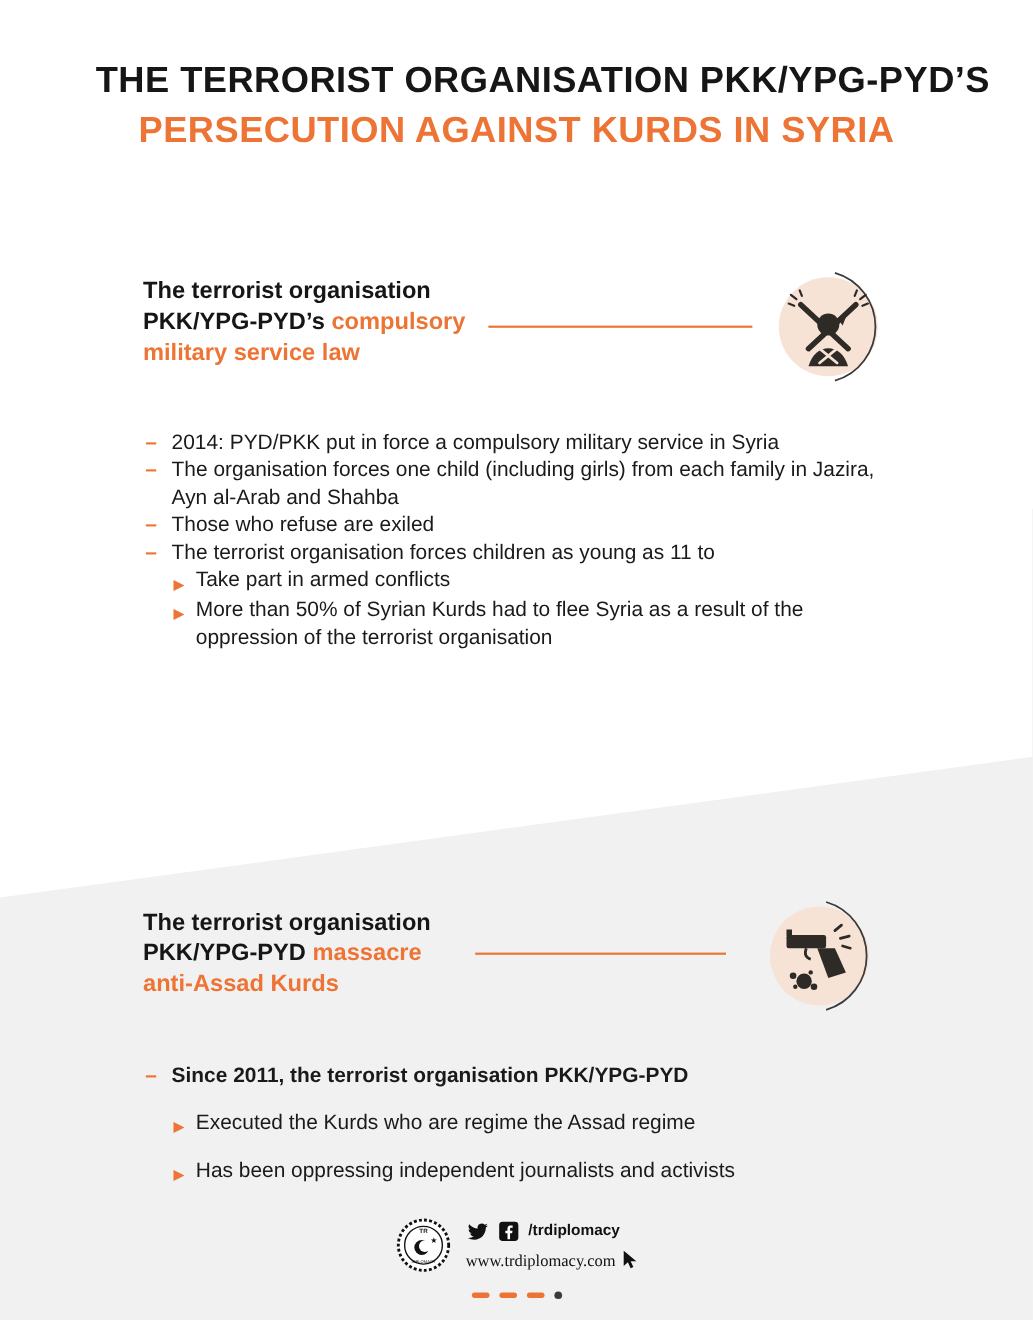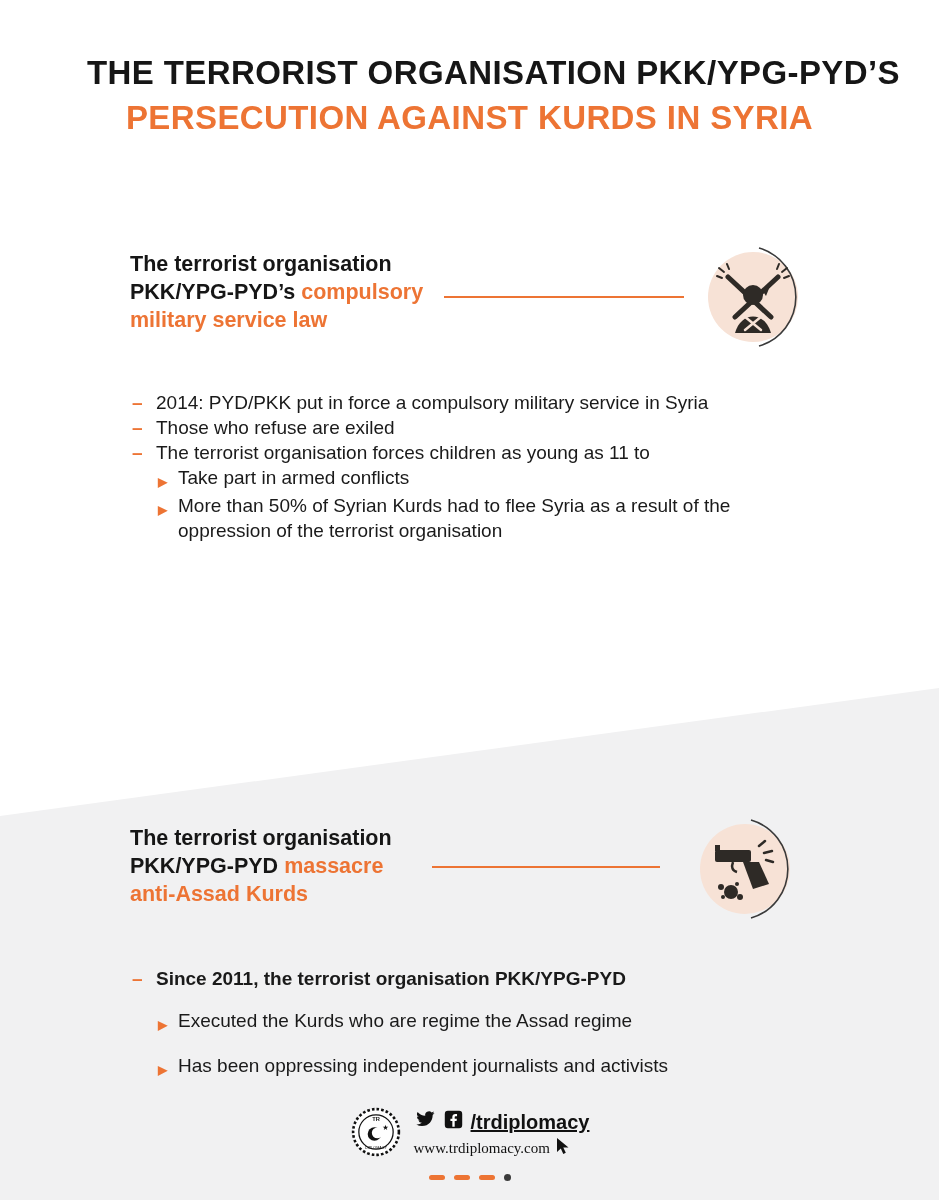--- a/index.html
+++ b/index.html
@@ -40,21 +40,21 @@
   .bullet p{margin:0;}
   .bullet.bold p{font-weight:700;}
 
   
   .wedge{position:absolute;left:0;top:688px;width:939px;height:512px;background:#F1F1F2;
          clip-path:polygon(0 25%,100% 0,100% 100%,0 100%);}
 
   
   .footer{position:absolute;left:0;top:1106px;width:100%;display:flex;justify-content:center;align-items:center;gap:12px;}
   .footer-text{display:flex;flex-direction:column;gap:3px;}
-  .social-row{display:flex;align-items:flex-end;gap:8px;font-weight:700;font-size:20px;color:#111;text-decoration:underline;}
+  .social-row{display:flex;align-items:flex-start;gap:8px;font-weight:700;font-size:14px;color:#111;}
   .site-row{display:flex;align-items:center;gap:6px;font-family:"Liberation Serif",serif;font-size:15px;color:#111;}
 
   
   .pagination{position:absolute;left:0;top:1174px;width:100%;display:flex;justify-content:center;align-items:center;gap:9px;}
   .pg-dash{width:16px;height:5px;border-radius:3px;background:#ED7434;}
   .pg-dot{width:7px;height:7px;border-radius:50%;background:#3b3b3b;}
 </style>
 </head>
 <body>
 
@@ -98,20 +98,24 @@
           <line x1="9" y1="17" x2="-8" y2="31"></line>
         </g>
       </g>
     </svg>
   </div>
 
   <div class="bullets b1">
     <div class="bullet">
       <span class="marker dash"></span>
       <p>2014: PYD/PKK put in force a compulsory military service in Syria</p>
+    </div>
+    <div class="bullet">
+      <span class="marker dash"></span>
+      <p>The organisation forces one child (including girls) from each family in Jazira, Ayn al-Arab and Shahba</p>
     </div>
     <div class="bullet">
       <span class="marker dash"></span>
       <p>Those who refuse are exiled</p>
     </div>
     <div class="bullet">
       <span class="marker dash"></span>
       <p>The terrorist organisation forces children as young as 11 to</p>
     </div>
     <div class="bullet sub">

